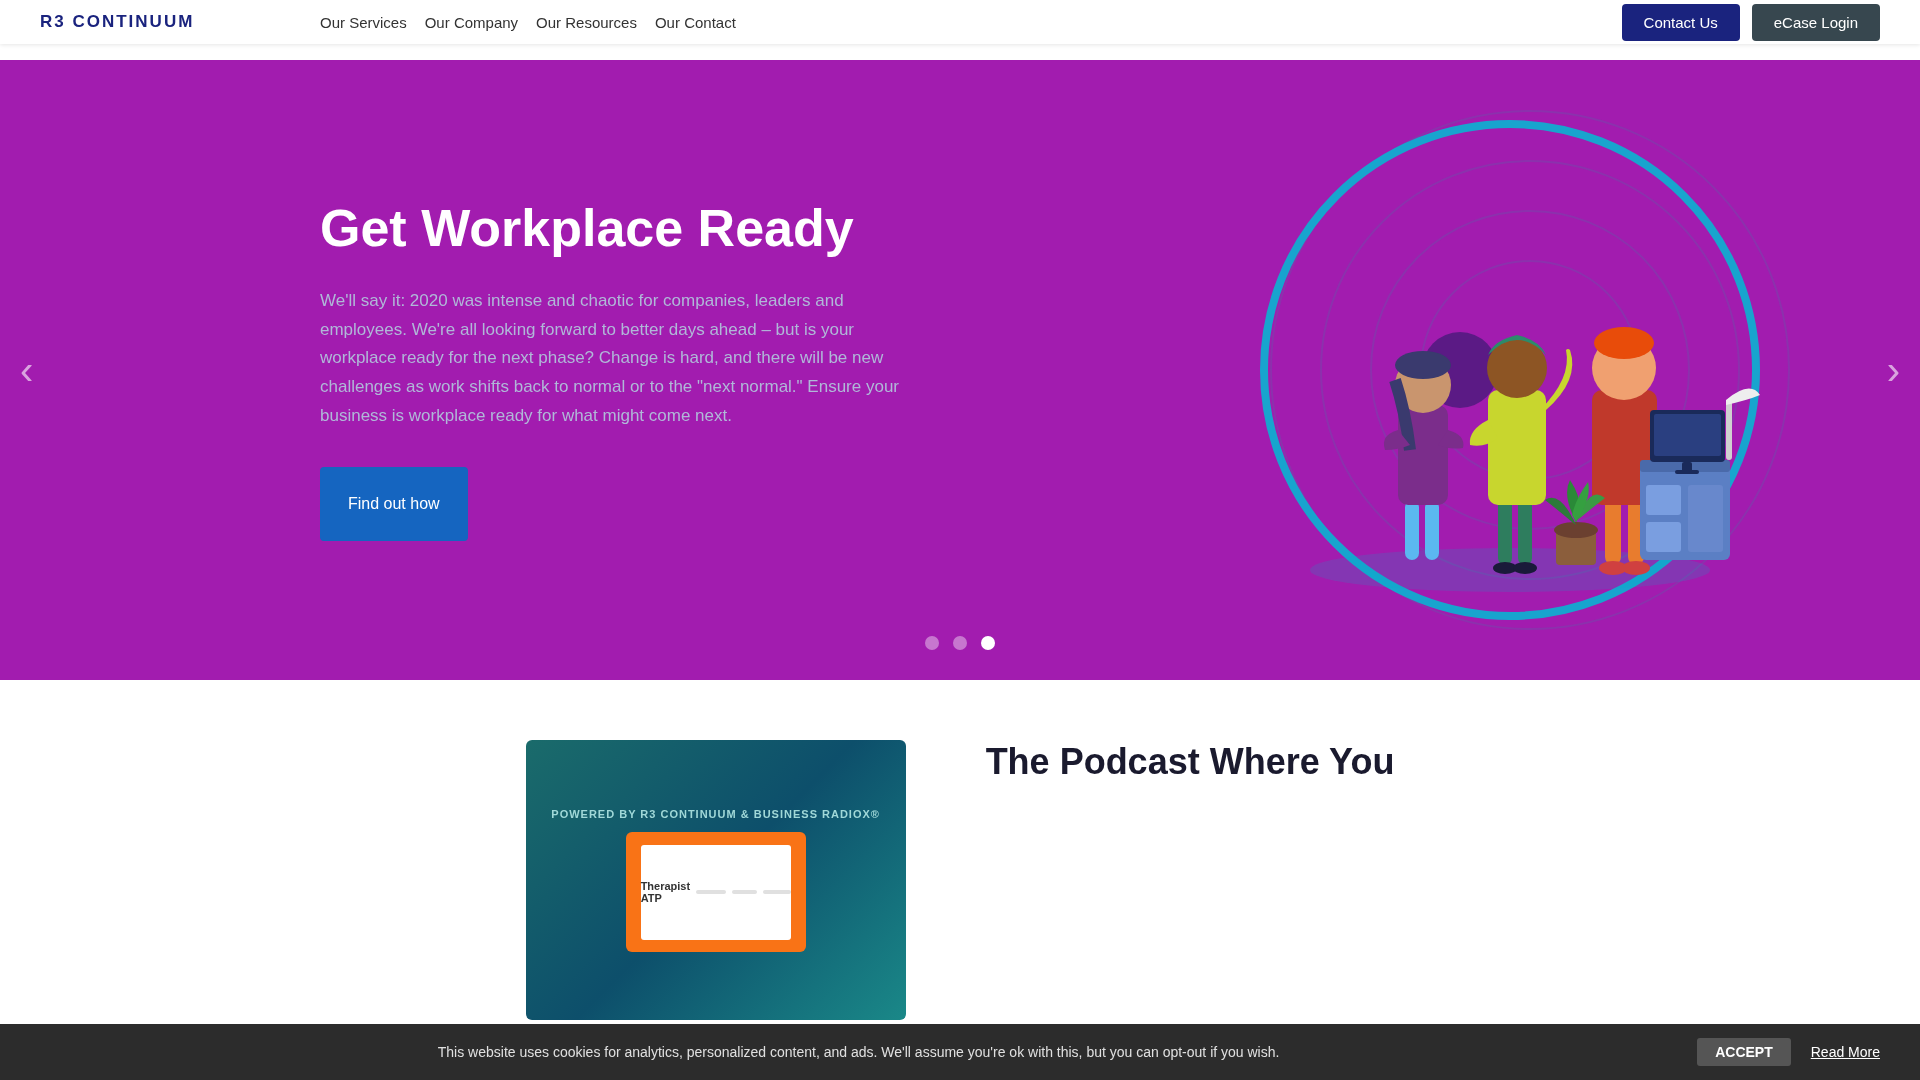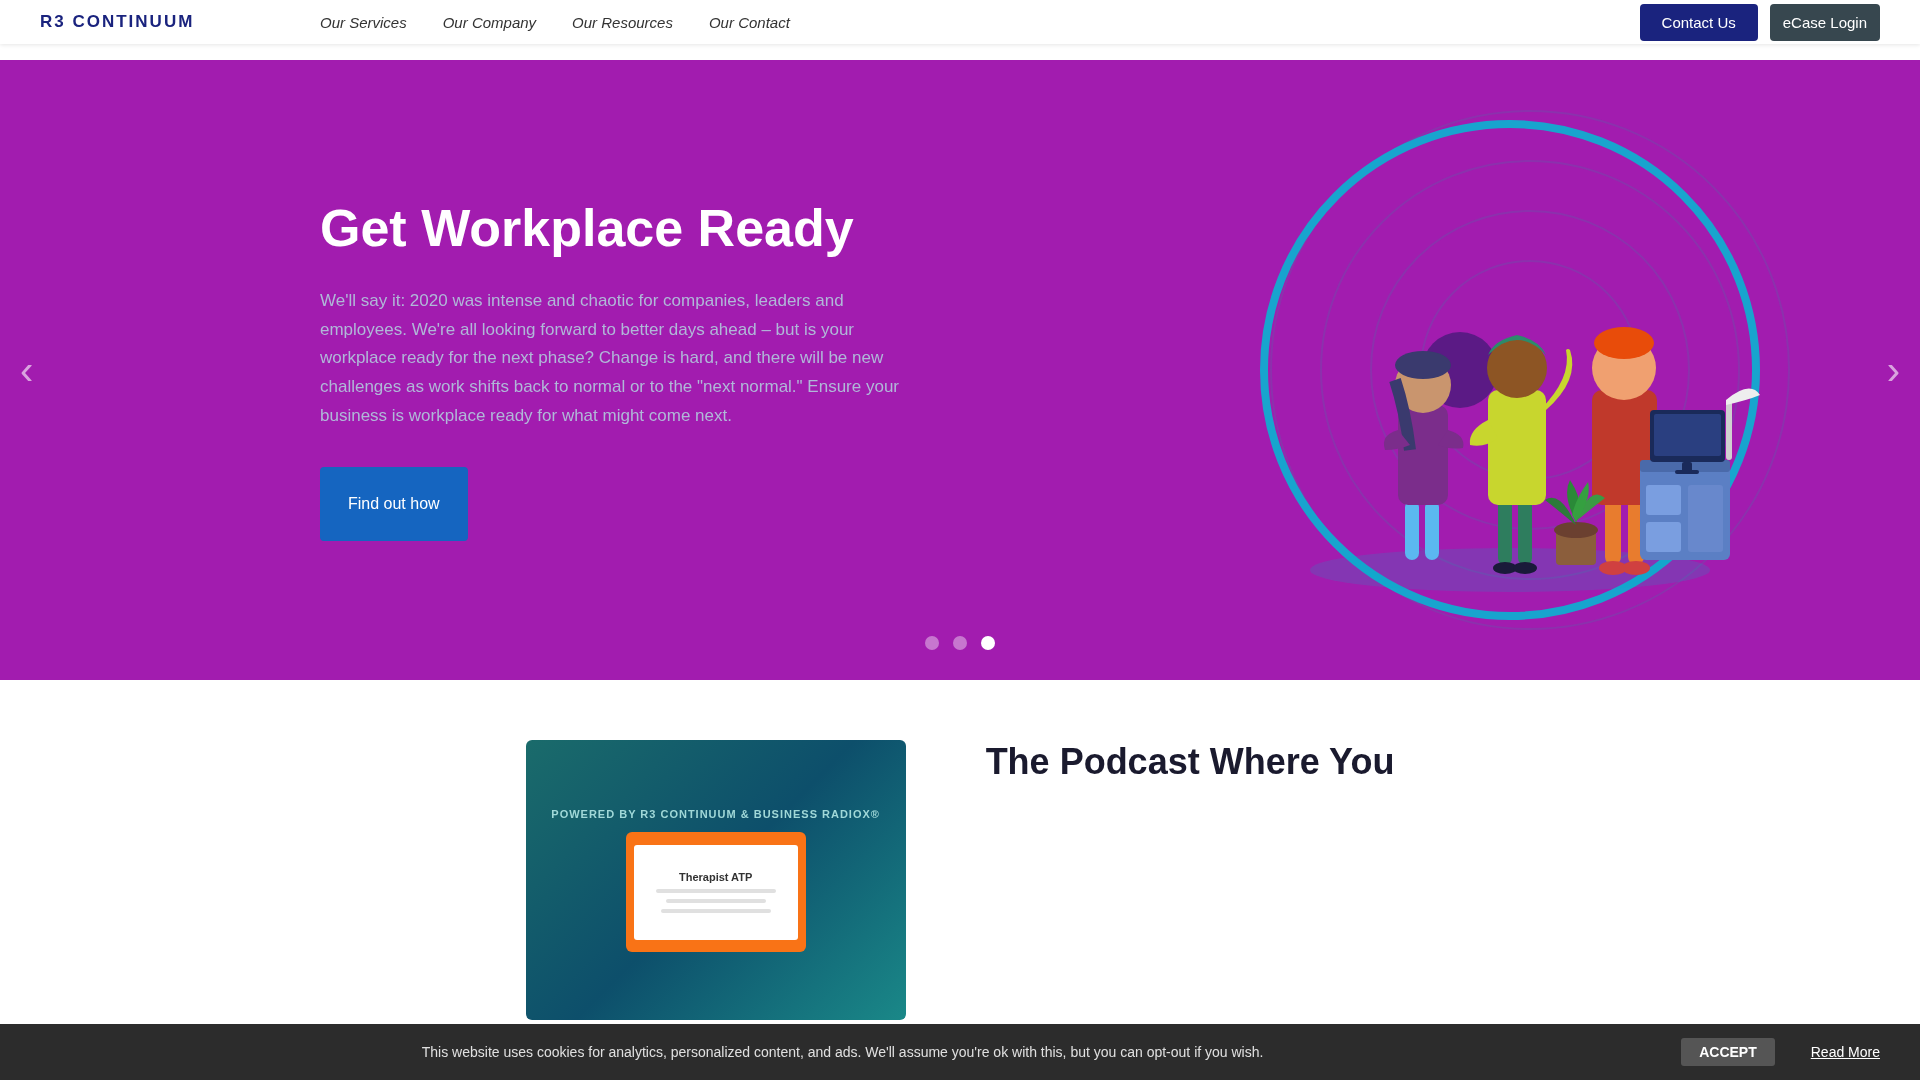--- a/index.html
+++ b/index.html
@@ -5,32 +5,32 @@
     * { margin: 0; padding: 0; box-sizing: border-box; }
     body { font-family: 'Segoe UI', Arial, sans-serif; width: 1920px; min-height: 1080px; overflow-x: hidden; }
 
     
     nav {
       position: fixed; top: 0; left: 0; width: 100%; height: 44px;
       background: #fff; display: flex; align-items: center;
       padding: 0 40px; z-index: 100;
       box-shadow: 0 1px 4px rgba(0,0,0,0.1);
     }
-    .nav-links { display: flex; gap: 36px; align-items: flex-end; flex: 1; font-style: italic; }
+    .nav-links { display: flex; gap: 18px; align-items: flex-end; flex: 1; }
     .nav-link {
       font-size: 15px; color: #333; text-decoration: none; cursor: pointer;
       white-space: nowrap;
     }
     .nav-actions { display: flex; gap: 12px; align-items: center; margin-left: auto; }
     .btn-contact {
       background: #1a237e; color: #fff; border: none; padding: 10px 22px;
       font-size: 15px; border-radius: 4px; cursor: pointer; white-space: nowrap;
     }
     .btn-ecase {
-      background: #37474f; color: #fff; border: none; padding: 10px 13px;
+      background: #37474f; color: #fff; border: none; padding: 10px 22px;
       font-size: 15px; border-radius: 4px; cursor: pointer; white-space: nowrap;
     }
 
     
     .hero {
       margin-top: 60px;
       background: #a21caf;
       width: 100%; height: 620px;
       display: flex; align-items: center;
       position: relative; overflow: hidden;
@@ -112,21 +112,21 @@
     }
     .podcast-title {
       font-size: 36px; font-weight: 700; color: #1a1a2e; line-height: 1.2;
     }
 
     
     .cookie-bar {
       position: fixed; bottom: 0; left: 0; width: 100%;
       background: #2c2c2c; color: #e0e0e0;
       padding: 14px 40px; display: flex; align-items: center;
-      justify-content: center; gap: 36px; font-size: 14px; z-index: 999;
+      justify-content: center; gap: 20px; font-size: 14px; z-index: 999;
     }
     .cookie-text { flex: 1; text-align: center; }
     .btn-accept {
       background: #555; color: #fff; border: none; padding: 6px 18px;
       border-radius: 3px; cursor: pointer; font-size: 14px; white-space: nowrap; font-weight: bold;
     }
     .btn-read-more {
       color: #fff; text-decoration: underline; cursor: pointer;
       background: none; border: none; font-size: 14px; white-space: nowrap;
     }
@@ -260,21 +260,21 @@
     <div class="dot active"></div>
   </div>
 </section>
 
 <section class="content-section">
 
   <div class="podcast-image">
     <div style="font-size:11px;color:#a0d8d8;letter-spacing:1px;margin-bottom:12px;text-align:center;padding:0 20px;text-transform:uppercase;font-weight:600;">POWERED BY R3 CONTINUUM &amp; BUSINESS RADIOX®</div>
 
     <div style="width:180px;height:120px;background:#f97316;border-radius:6px;display:flex;align-items:center;justify-content:center;">
-      <div style="background:#fff;width:164px;height:95px;border-radius:3px;display:flex;flex-direction:column;align-items:center;justify-content:center;gap:6px;">
+      <div style="background:#fff;width:150px;height:95px;border-radius:3px;display:flex;flex-direction:row;align-items:center;justify-content:center;gap:6px;">
         <div style="font-size:11px;color:#333;font-weight:600;">Therapist ATP</div>
         <div style="width:120px;height:4px;background:#e0e0e0;border-radius:2px;"></div>
         <div style="width:100px;height:4px;background:#e0e0e0;border-radius:2px;"></div>
         <div style="width:110px;height:4px;background:#e0e0e0;border-radius:2px;"></div>
       </div>
     </div>
   </div>
 
   <div class="podcast-text">
     <h2 class="podcast-title">The Podcast Where You</h2>

